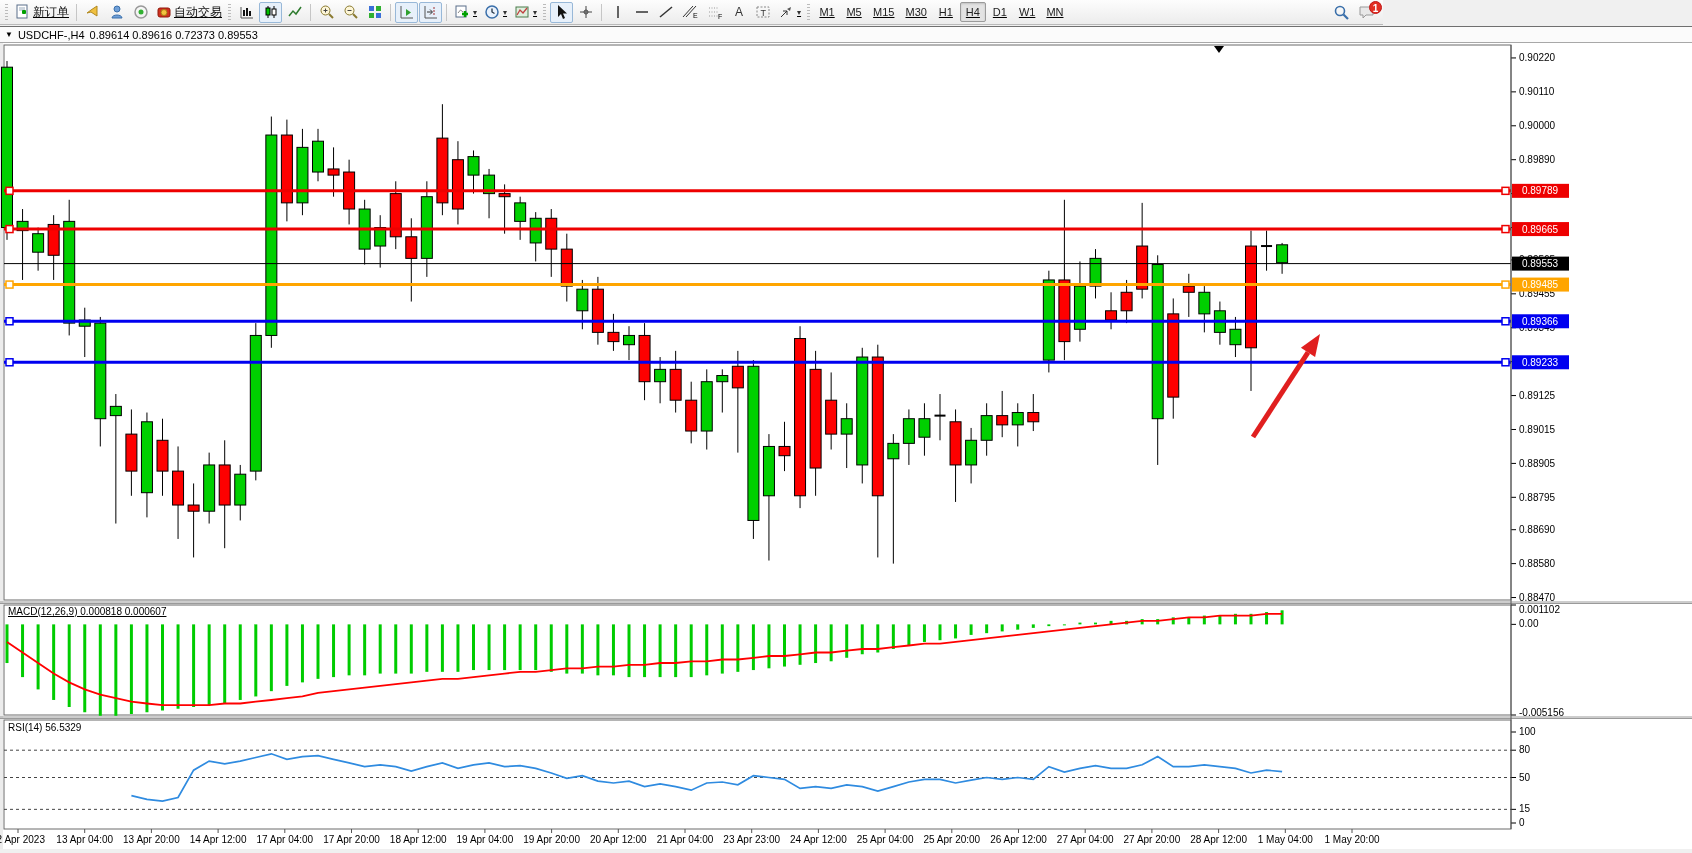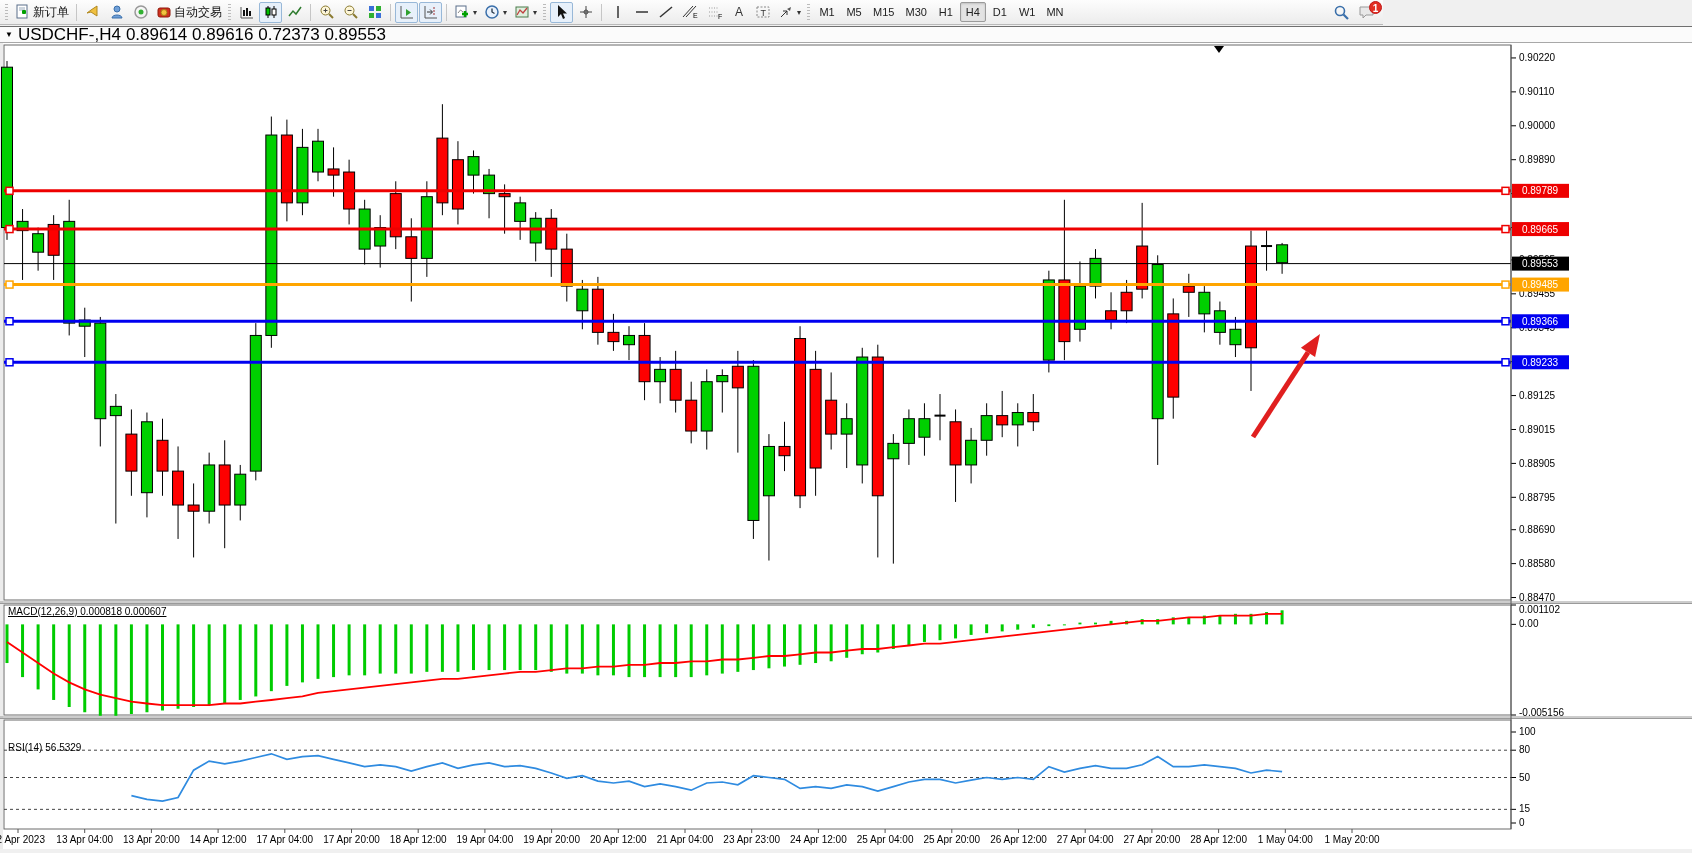--- a/index.html
+++ b/index.html
@@ -2,21 +2,21 @@
 <html><head>
 <meta charset="utf-8">
 <style>
   * { margin:0; padding:0; box-sizing:border-box; }
   html,body { width:1692px; height:853px; overflow:hidden; background:#f0f0f0;
               font-family:"Liberation Sans", sans-serif; }
   
   .toolbar { position:absolute; left:0; top:0; width:1383px; height:25px;
              background:linear-gradient(#fdfdfd,#ececec);
              border-bottom:1px solid #b9b9b9;
-             display:flex; align-items:center; padding:0 3px; gap:1px; }
+             display:flex; align-items:center; padding:0 3px; gap:1px;text-decoration:underline; }
   .tb-btn { height:21px; min-width:23px; display:flex; align-items:center; justify-content:center;
             border:1px solid transparent; border-radius:2px; padding:0 2px; gap:2px;
             font-size:12px; color:#222; cursor:default; }
   .tb-btn.pressed { background:#e7f0fa; border:1px solid #98b8d8; }
   .tb-text { font-size:12px; color:#111; white-space:nowrap; }
   .sep { width:1px; height:17px; background:#c6c6c6; margin:0 3px; }
   .grip { width:3px; height:17px; margin:0 3px 0 2px;
           background:repeating-linear-gradient(#bbb 0 1px, transparent 1px 3px); }
   .dd { font-size:8px; color:#333; margin-left:1px; }
   .tf-group { display:flex; gap:1px; align-items:flex-start; }
@@ -27,25 +27,25 @@
   .chat-wrap { position:relative; width:26px; height:21px; display:flex; align-items:center; justify-content:center; }
   .chat-badge { position:absolute; right:-2px; top:-1px; background:#e23024; color:#fff;
                 border-radius:8px; font-size:10px; line-height:13px; min-width:13px; height:13px;
                 text-align:center; font-weight:bold; border:1px solid #c01818; }
   
   .chart-window { position:absolute; left:0; top:26px; width:1692px; height:827px;
                   background:#fff; border-top:1px solid #6f6f6f; }
   .title-bar { position:absolute; left:0; top:0; width:1692px; height:16px; background:#fbfbfb;
                border-bottom:1px solid #a8a8a8; display:flex; align-items:center; padding-left:5px; gap:5px; }
   .title-bar .tri { font-size:8px; color:#000; }
-  .title-bar .t-sym, .title-bar .t-q { font-size:17px; color:#000; }
+  .title-bar .t-sym, .title-bar .t-q { font-size:11px; color:#000; }
   .chart-svg { position:absolute; left:0; top:16px; }
   .ind-label { position:absolute; font-size:10px; color:#000; white-space:nowrap; }
   #macd-label { left:8px; top:579px;text-decoration:underline; }
-  #rsi-label  { left:8px; top:715px; }
+  #rsi-label  { left:8px; top:695px; }
   svg text { font-family:"Liberation Sans", sans-serif; }
 </style>
 </head>
 <body>
 
 <div class="toolbar">
   <span class="grip"></span>
 
   <div class="tb-btn">
     <svg width="16" height="16">

